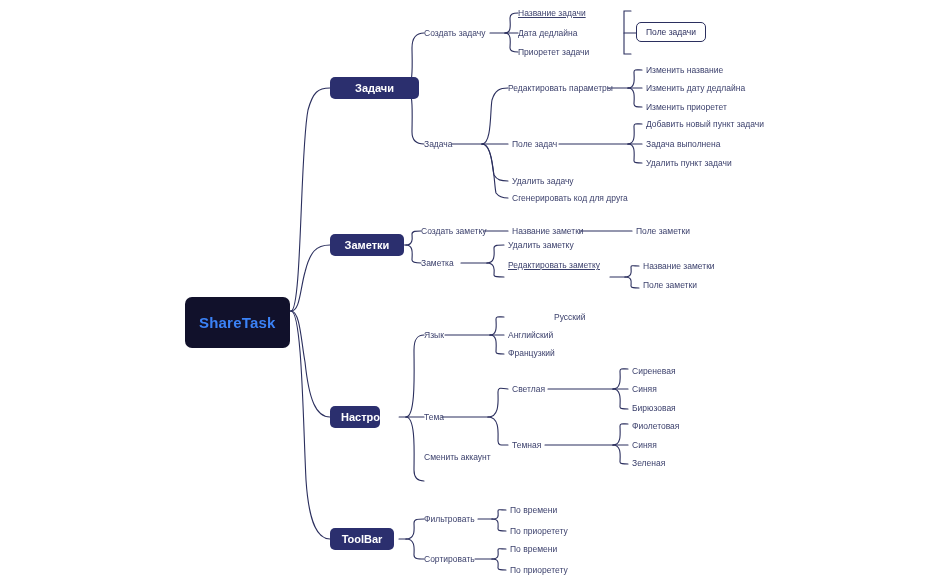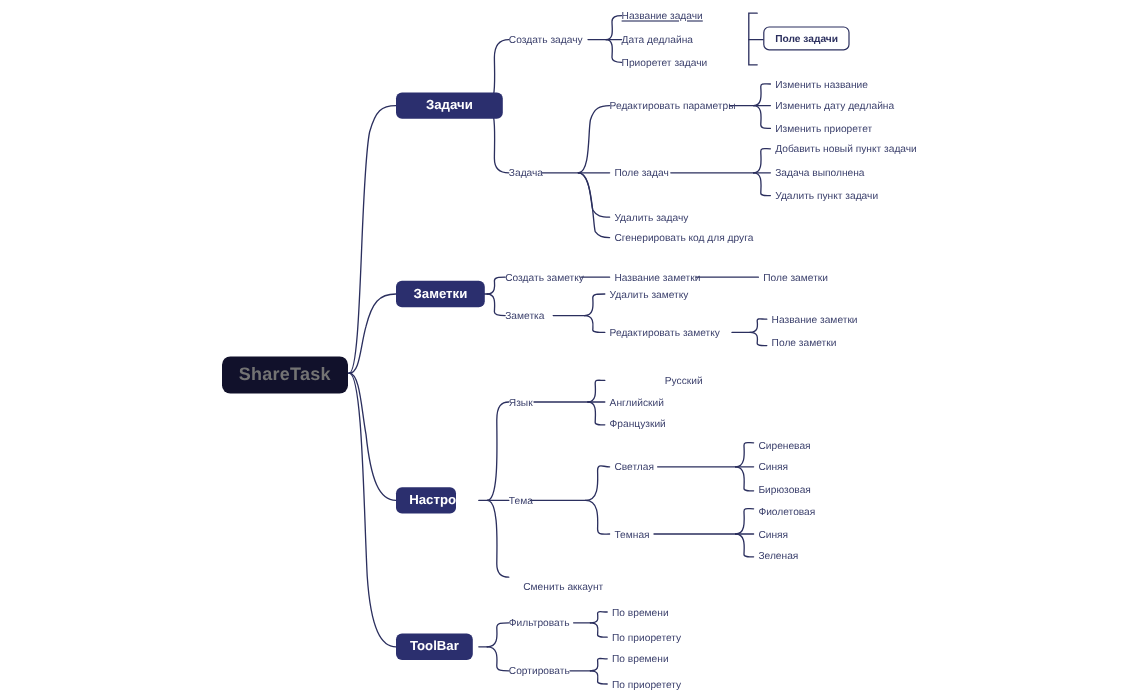--- a/index.html
+++ b/index.html
@@ -26,25 +26,25 @@
     pointer-events: none;
   }
   .node {
     position: absolute;
     box-sizing: border-box;
     white-space: nowrap;
   }
   
   .node-root {
     background: #11112b;
-    color: #737373;
+    color: #3b82f6;
     border-radius: 7px;
     font-size: 15px;
     font-weight: bold;
-    padding: 7px 14px;
+    padding: 17px 14px;
     letter-spacing: 0.2px;
   }
   
   .node-branch {
     background: #2b2f6e;
     color: #ffffff;
     border-radius: 5px;
     font-size: 11px;
     font-weight: bold;
     padding: 5px 11px;
@@ -180,21 +180,21 @@
   <div class="node node-branch" style="left:330px; top:406px; width:50px;">Настройки</div>
 
   <div class="node node-branch" style="left:330px; top:528px; width:64px;">ToolBar</div>
 
   <div class="node node-leaf" style="left:424px; top:28px;">Создать задачу</div>
 
   <div class="node node-leaf" style="left:518px; top:8px;text-decoration:underline;">Название задачи</div>
   <div class="node node-leaf" style="left:518px; top:28px;">Дата дедлайна</div>
   <div class="node node-leaf" style="left:518px; top:47px;">Приоретет задачи</div>
 
-  <div class="node node-boxed" style="left:636px; top:22px;font-weight:bold;">Поле задачи</div>
+  <div class="node node-boxed" style="left:636px; top:22px;">Поле задачи</div>
 
   <div class="node node-leaf" style="left:424px; top:139px;">Задача</div>
 
   <div class="node node-leaf" style="left:508px; top:83px;">Редактировать параметры</div>
   <div class="node node-leaf" style="left:646px; top:65px;">Изменить название</div>
   <div class="node node-leaf" style="left:646px; top:83px;">Изменить дату дедлайна</div>
   <div class="node node-leaf" style="left:646px; top:102px;">Изменить приоретет</div>
 
   <div class="node node-leaf" style="left:512px; top:139px;">Поле задач</div>
   <div class="node node-leaf" style="left:646px; top:119px;">Добавить новый пункт задачи</div>
@@ -203,42 +203,42 @@
 
   <div class="node node-leaf" style="left:512px; top:176px;">Удалить задачу</div>
   <div class="node node-leaf" style="left:512px; top:193px;">Сгенерировать код для друга</div>
 
   <div class="node node-leaf" style="left:421px; top:226px;">Создать заметку</div>
   <div class="node node-leaf" style="left:512px; top:226px;">Название заметки</div>
   <div class="node node-leaf" style="left:636px; top:226px;">Поле заметки</div>
 
   <div class="node node-leaf" style="left:421px; top:258px;">Заметка</div>
   <div class="node node-leaf" style="left:508px; top:240px;">Удалить заметку</div>
-  <div class="node node-leaf" style="left:508px; top:272px;">Редактировать заметку</div>
+  <div class="node node-leaf" style="left:508px; top:260px;text-decoration:underline;">Редактировать заметку</div>
   <div class="node node-leaf" style="left:643px; top:261px;">Название заметки</div>
   <div class="node node-leaf" style="left:643px; top:280px;">Поле заметки</div>
 
   <div class="node node-leaf" style="left:424px; top:330px;">Язык</div>
   <div class="node node-leaf" style="left:508px; top:312px;padding-left:46px;">Русский</div>
   <div class="node node-leaf" style="left:508px; top:330px;">Английский</div>
   <div class="node node-leaf" style="left:508px; top:348px;">Французкий</div>
 
   <div class="node node-leaf" style="left:424px; top:412px;">Тема</div>
 
   <div class="node node-leaf" style="left:512px; top:384px;">Светлая</div>
   <div class="node node-leaf" style="left:632px; top:366px;">Сиреневая</div>
   <div class="node node-leaf" style="left:632px; top:384px;">Синяя</div>
   <div class="node node-leaf" style="left:632px; top:403px;">Бирюзовая</div>
 
   <div class="node node-leaf" style="left:512px; top:440px;">Темная</div>
   <div class="node node-leaf" style="left:632px; top:421px;">Фиолетовая</div>
   <div class="node node-leaf" style="left:632px; top:440px;">Синяя</div>
   <div class="node node-leaf" style="left:632px; top:458px;">Зеленая</div>
 
-  <div class="node node-leaf" style="left:424px; top:484px;margin-left:12px;">Сменить аккаунт</div>
+  <div class="node node-leaf" style="left:424px; top:452px;">Сменить аккаунт</div>
 
   <div class="node node-leaf" style="left:424px; top:514px;">Фильтровать</div>
   <div class="node node-leaf" style="left:510px; top:505px;">По времени</div>
   <div class="node node-leaf" style="left:510px; top:526px;">По приоретету</div>
 
   <div class="node node-leaf" style="left:424px; top:554px;">Сортировать</div>
   <div class="node node-leaf" style="left:510px; top:544px;">По времени</div>
   <div class="node node-leaf" style="left:510px; top:565px;">По приоретету</div>
 
 </div>

